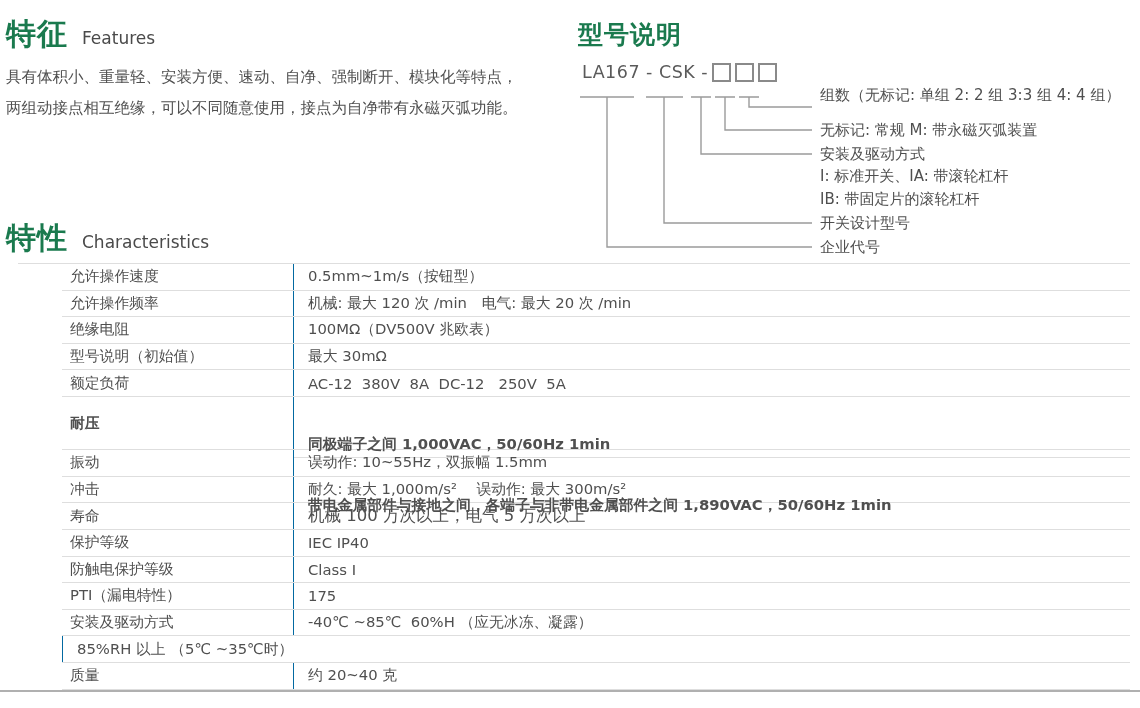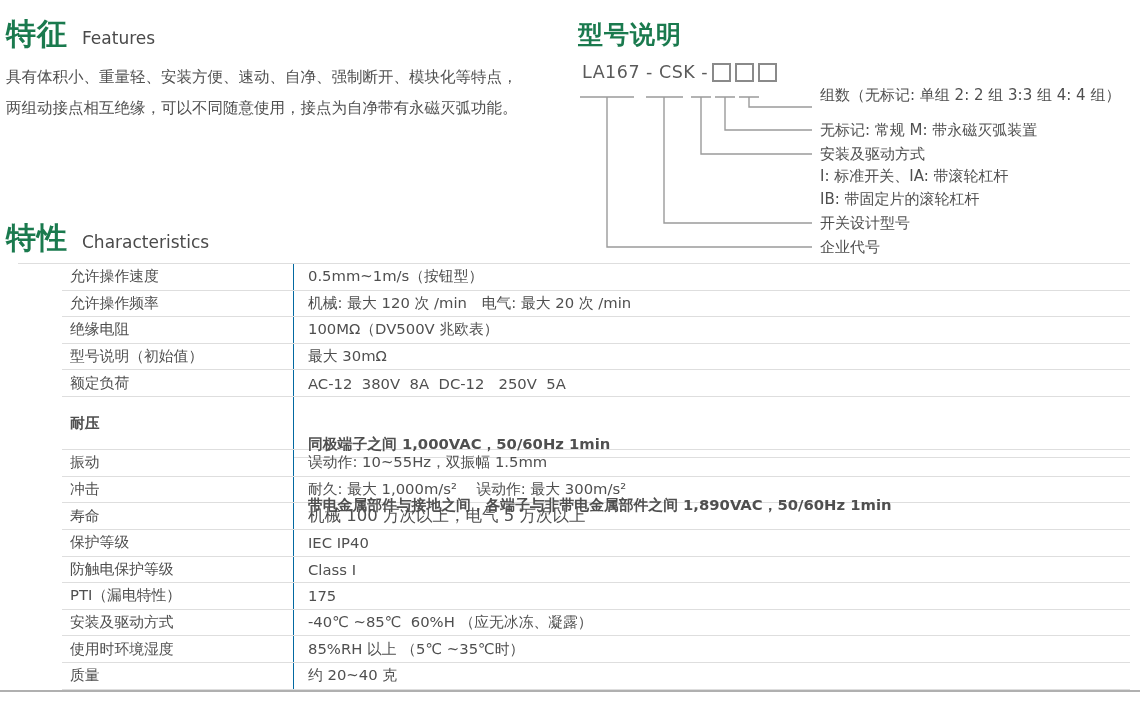--- a/index.html
+++ b/index.html
@@ -218,21 +218,20 @@
     </div>
     <div class="trow">
       <div class="tlabel">PTI（漏电特性）</div>
       <div class="tvalue">175</div>
     </div>
     <div class="trow">
       <div class="tlabel">安装及驱动方式</div>
       <div class="tvalue">-40℃ ~85℃  60%H （应无冰冻、凝露）</div>
     </div>
     <div class="trow">
-      <div class="tlabel">使用时环境湿度</div>
       <div class="tvalue">85%RH 以上 （5℃ ~35℃时）</div>
     </div>
     <div class="trow">
       <div class="tlabel">质量</div>
       <div class="tvalue">约 20~40 克</div>
     </div>
   </div>
 
   <div class="page-bottom-line"></div>
 </div>

